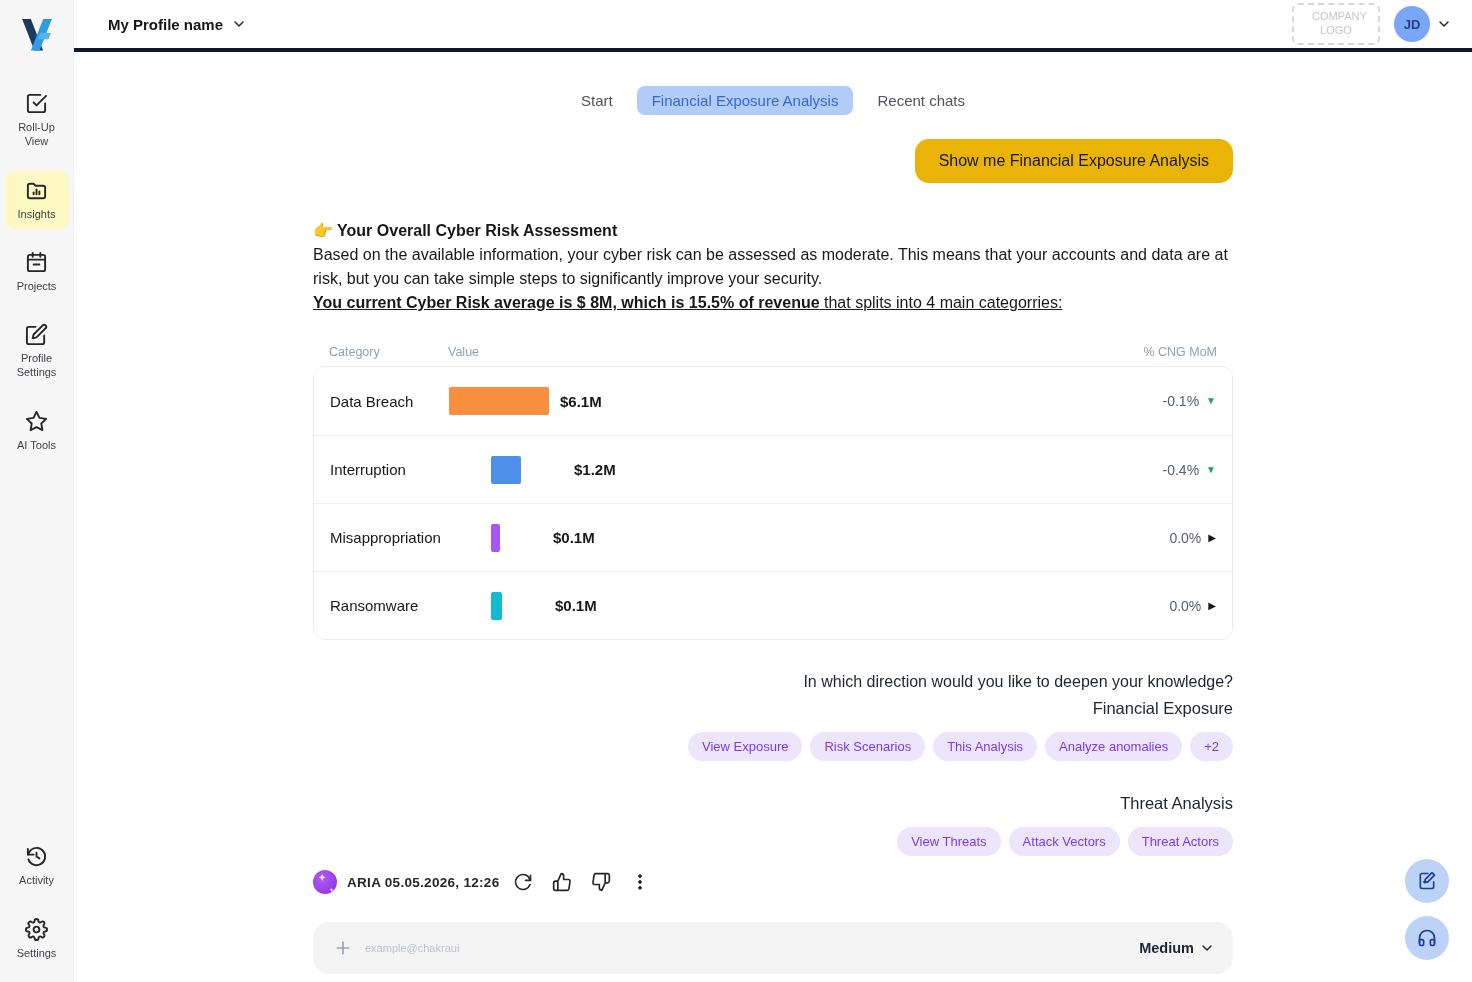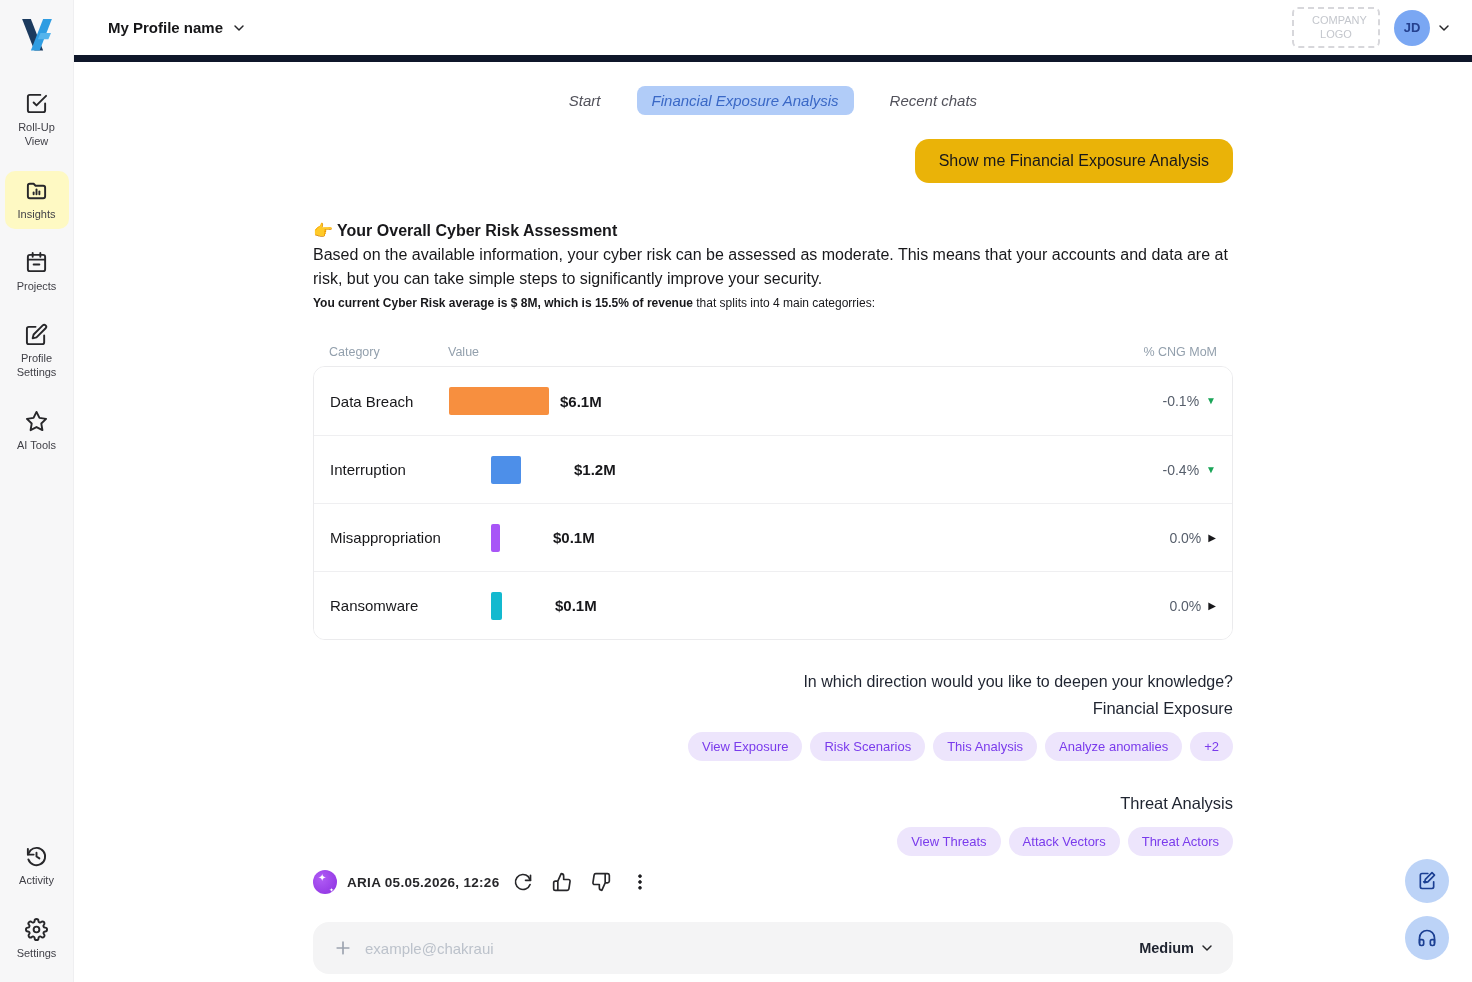--- a/index.html
+++ b/index.html
@@ -9,43 +9,43 @@
   
   .sidebar { position:absolute; left:0; top:0; bottom:0; width:74px; background:#f7f7f8; border-right:1px solid #efeff1; display:flex; flex-direction:column; align-items:center; padding:12px 4px 14px; z-index:5; }
   .logo { width:42px; height:42px; margin-bottom:30px; cursor:pointer; }
   .nav-item { width:64px; display:flex; flex-direction:column; align-items:center; gap:5px; padding:8px 2px; margin-bottom:14px; border-radius:10px; cursor:pointer; text-align:center; }
   .nav-item .nav-label { font-size:11px; color:#3f3f46; line-height:1.3; }
   .nav-item svg { width:23px; height:23px; stroke:#27272a; }
   .nav-item.active { background:#fef9c3; }
   .nav-spacer { margin-top:auto; }
 
   
-  .header { position:absolute; left:74px; right:0; top:0; height:62px; background:#fff; border-bottom:7px solid #0f172a; display:flex; align-items:center; padding:0 20px 0 34px; z-index:4;gap:40px; }
+  .header { position:absolute; left:74px; right:0; top:0; height:52px; background:#fff; border-bottom:4px solid #0f172a; display:flex; align-items:center; padding:0 20px 0 34px; z-index:4;gap:40px; }
   .profile-menu { display:flex; align-items:center; gap:8px; font-size:15px; font-weight:600; color:#161618; cursor:pointer; }
   .header-right { margin-left:auto; display:flex; align-items:center; gap:14px; }
   .company-logo-box { border:2px dashed #d7d7db; border-radius:6px; padding:5px 18px; font-size:11px; line-height:1.25; color:#c4c7cd; text-align:center; width:88px; cursor:pointer; }
   .avatar-group { display:flex; align-items:center; gap:6px; cursor:pointer; }
   .avatar { width:36px; height:36px; border-radius:50%; background:#7aa7f3; color:#25418f; font-size:13px; font-weight:700; display:flex; align-items:center; justify-content:center; }
   .chev { width:16px; height:16px; stroke:#27272a; }
 
   
   .main { position:absolute; left:74px; right:0; top:62px; bottom:0; background:#fff; overflow:hidden; }
   .content { width:920px; margin:0 auto; position:relative; }
 
-  .tabs { margin-top:24px; display:flex; justify-content:center; align-items:center; gap:32px;font-style:italic; }
+  .tabs { margin-top:24px; display:flex; justify-content:center; align-items:center; gap:20px; }
   .tab { font-size:15px; color:#52525b; padding:6px 4px; cursor:pointer; border-radius:8px; }
   .tab.active { background:#b1ccf8; color:#3a68c6; padding:6px 15px; }
 
   .user-row { margin-top:24px; display:flex; justify-content:flex-end; }
   .user-bubble { background:#eab308; border-radius:14px; padding:13px 24px; font-size:16px; color:#18181b; }
 
   .assistant { margin-top:36px; }
   .a-heading { font-size:16px; font-weight:700; line-height:24px; }
   .a-body { font-size:16px; line-height:24px; color:#18181b; }
-  .a-highlight { font-size:12px; line-height:24px; }
+  .a-highlight { font-size:16px; line-height:24px;text-decoration:underline; }
   .a-highlight b { font-weight:700; }
 
   
   .tbl-header { margin-top:30px; display:flex; align-items:center; padding:0 16px; font-size:12.5px; color:#93a0ad; }
   .tbl-header .col-cat { width:119px; }
   .tbl-header .col-chg { margin-left:auto; }
   .tbl { margin-top:7px; border:1px solid #ebebed; border-radius:12px; overflow:hidden; }
   .tbl-row { display:flex; align-items:center; height:68px; padding:0 16px; background:#fff; }
   .tbl-row + .tbl-row { border-top:1px solid #efeff1;gap:42px; }
   .cell-cat { width:119px; font-size:15px; color:#18181b; }
@@ -67,21 +67,21 @@
   .aria-avatar { width:24px; height:24px; border-radius:50%; background:radial-gradient(circle at 35% 35%, #b05cf5, #8c2fe0); color:#fff; position:relative; flex-shrink:0; }
   .aria-avatar .sp1 { position:absolute; left:5px; top:2px; font-size:10px; }
   .aria-avatar .sp2 { position:absolute; right:3px; bottom:1px; font-size:6px; }
   .meta-label { font-size:13.5px; font-weight:600; color:#27272a; letter-spacing:.3px; margin-right:4px; }
   .meta-actions { display:flex; align-items:center; gap:19px; }
   .meta-actions svg { width:20px; height:20px; stroke:#27272a; cursor:pointer; }
 
   
   .composer { margin-top:28px; height:52px; background:#f4f4f5; border-radius:16px; display:flex; align-items:center; padding:0 18px 0 20px; }
   .plus-btn { width:20px; height:20px; stroke:#9ca3af; cursor:pointer; flex-shrink:0; }
-  .composer input { flex:1; border:none; outline:none; background:transparent; font-size:15px; color:#8b5cf6; margin-left:12px; font-family:"Liberation Sans",sans-serif; }
+  .composer input { flex:1; border:none; outline:none; background:transparent; font-size:11px; color:#8b5cf6; margin-left:12px; font-family:"Liberation Sans",sans-serif; }
   .composer input::placeholder { color:#bcc2cb; }
   .size-select { display:flex; align-items:center; gap:5px; font-size:14.5px; font-weight:600; color:#1f2430; cursor:pointer; }
 
   
   .fab { position:absolute; right:23px; width:44px; height:44px; border-radius:50%; background:#bcd3f7; display:flex; align-items:center; justify-content:center; cursor:pointer; z-index:6; }
   .fab svg { width:20px; height:20px; stroke:#1b3f93; }
   .fab-edit { top:859px; }
   .fab-support { top:916px; }
 </style>
 </head>

